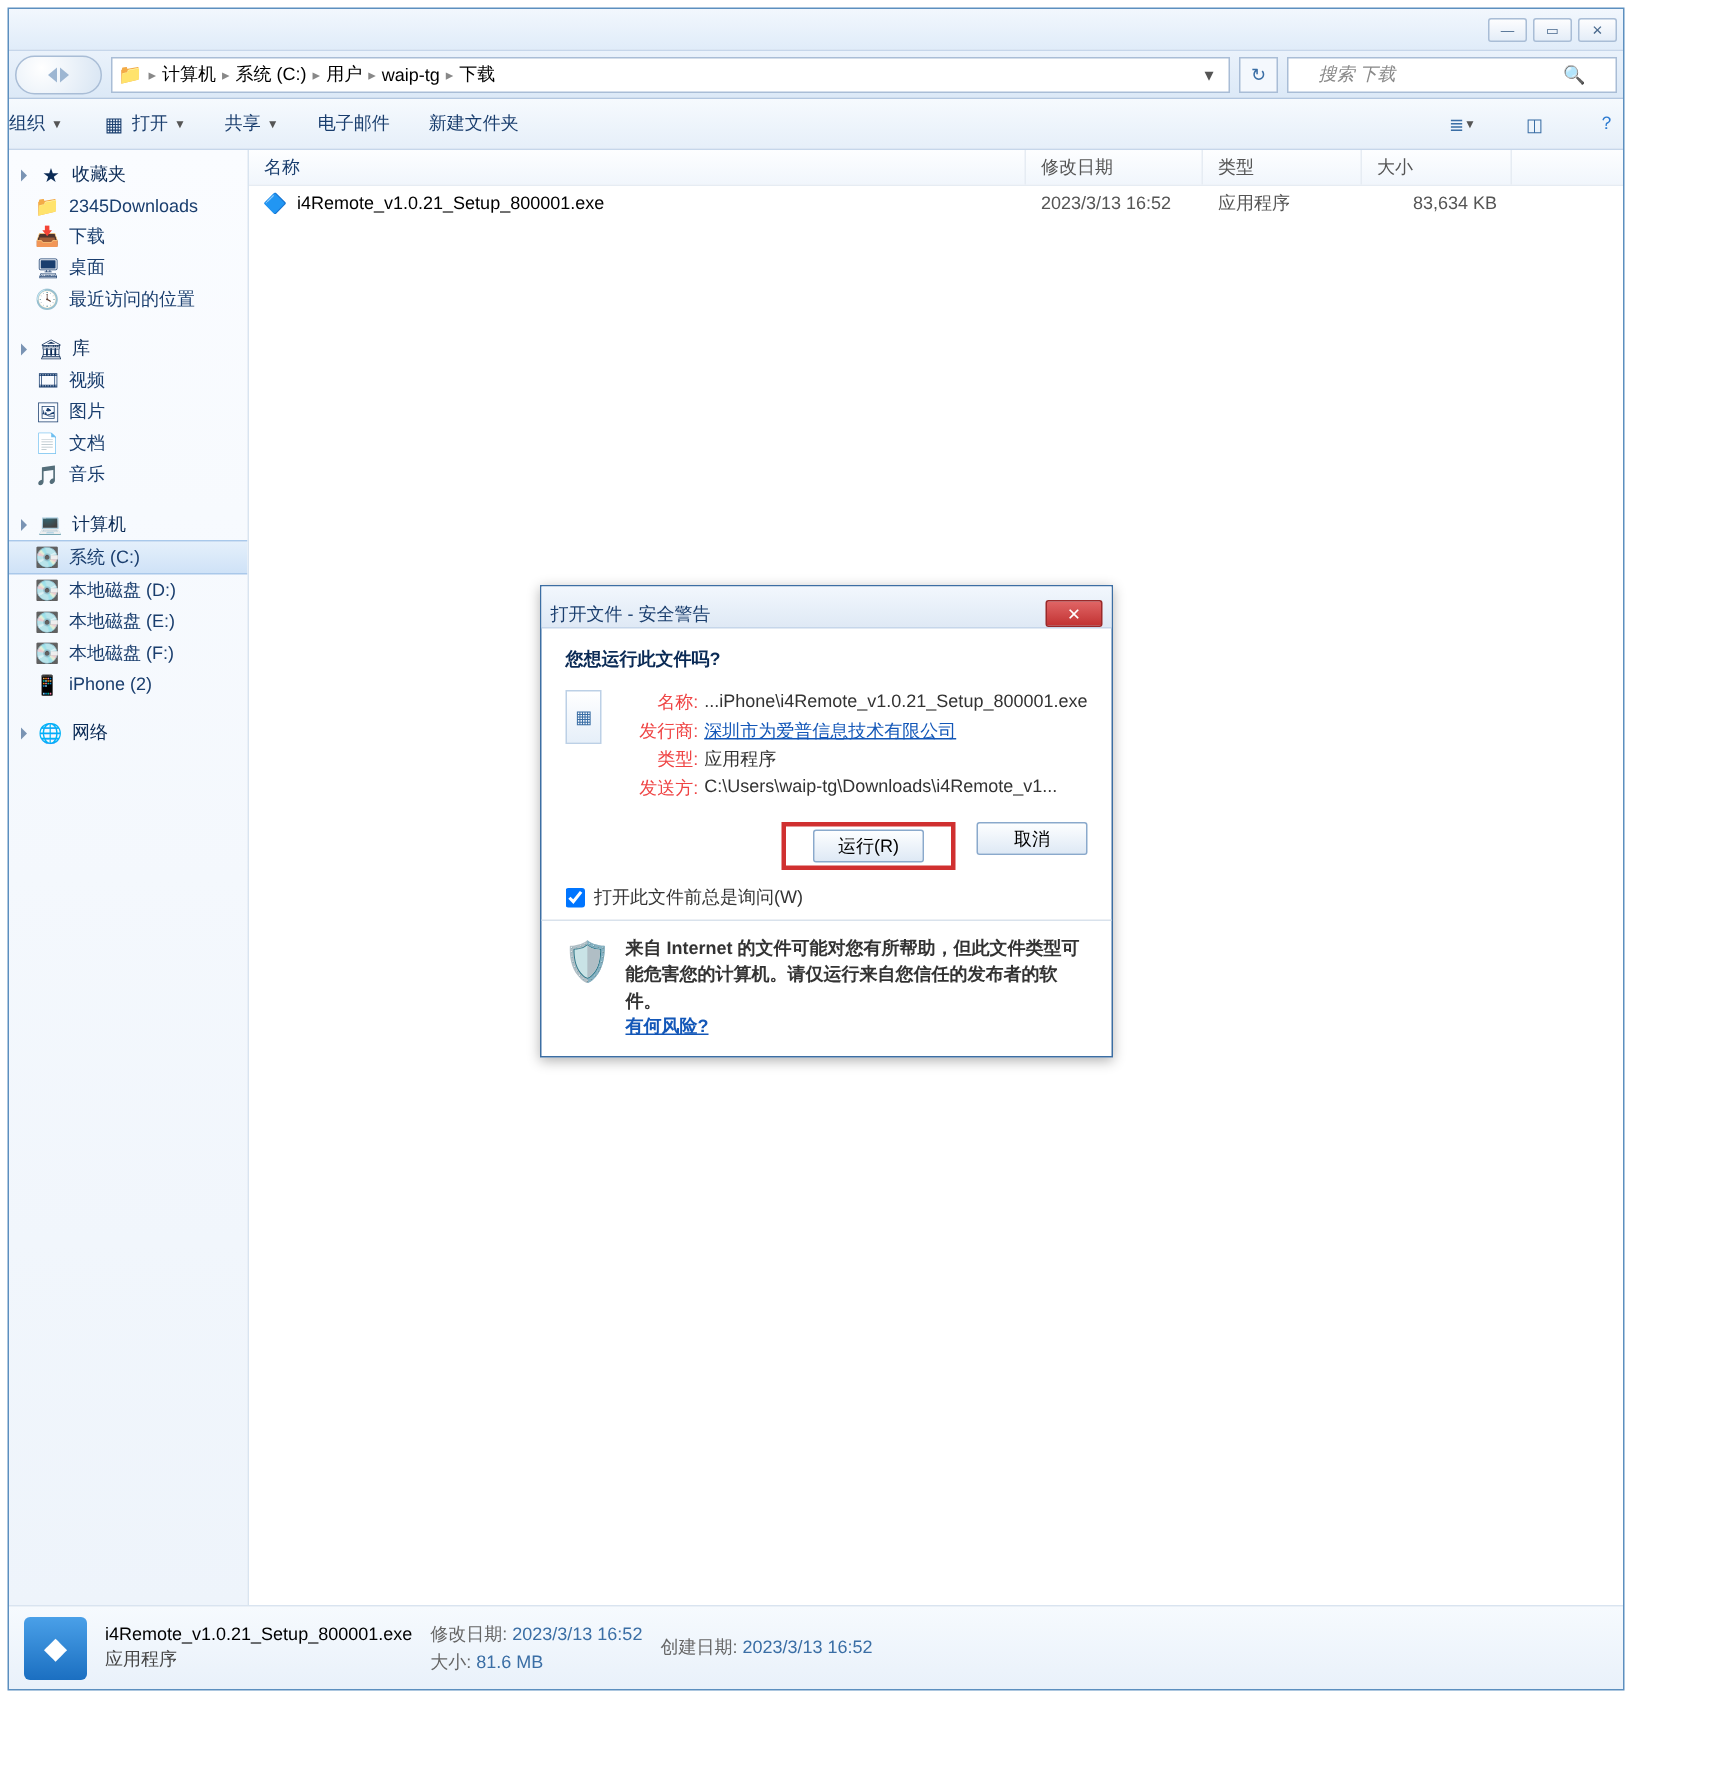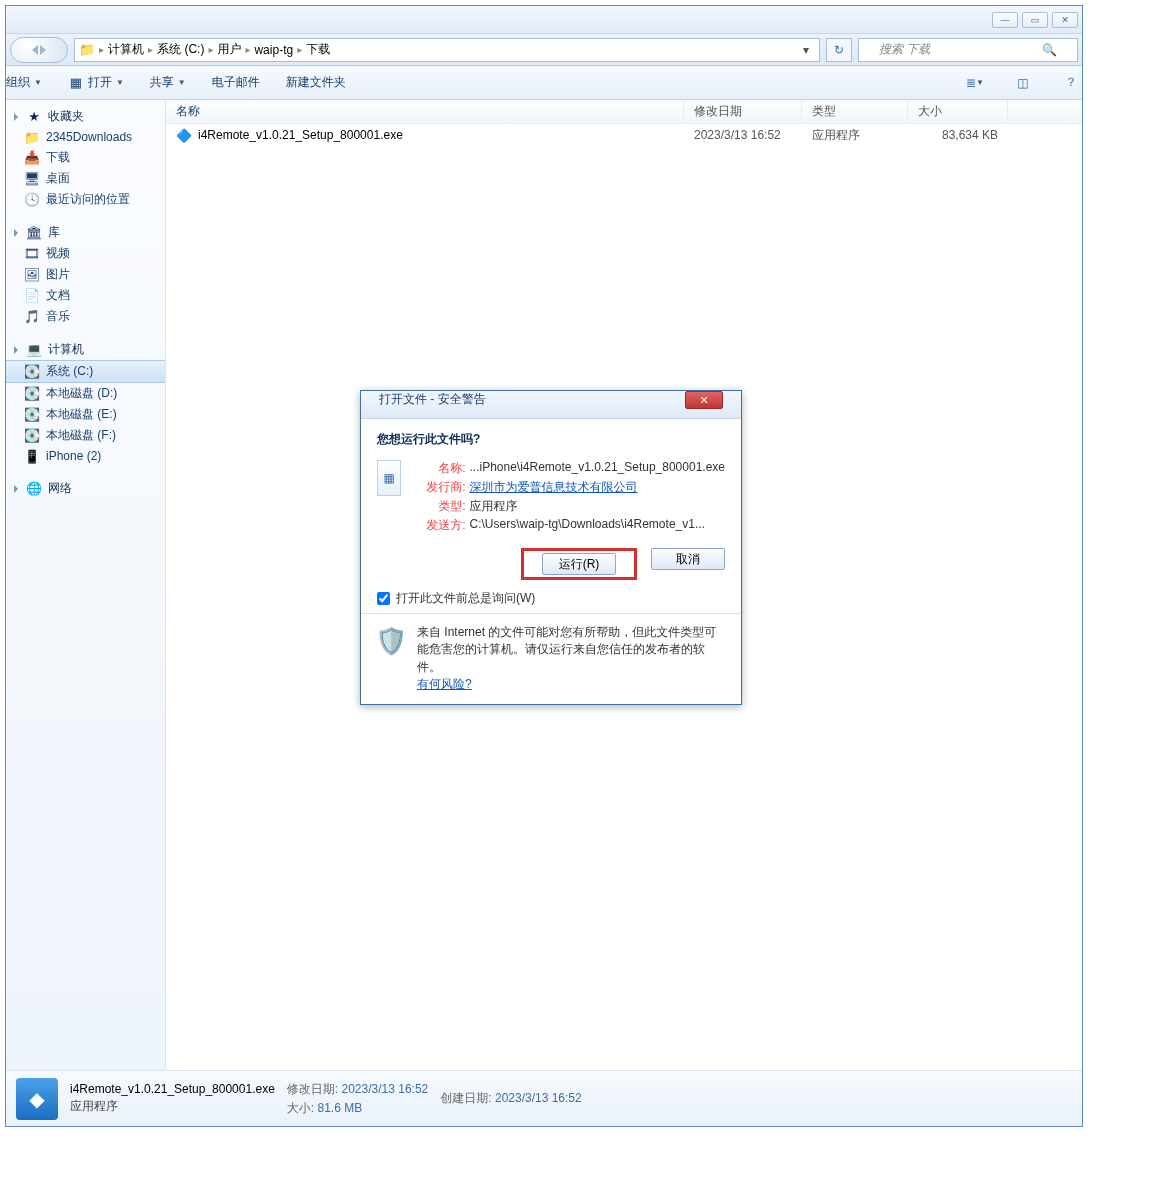--- a/index.html
+++ b/index.html
@@ -143,21 +143,21 @@
     left:354px; top:384px;
     width:382px;
     border:1px solid #3c6ea3;
     box-shadow:0 2px 8px rgba(0,0,0,0.3);
     background:#fff;
     font-size:12px;
   }
   .dlg-title{
     height:28px;background:linear-gradient(#f2f7fd,#dfe9f5);
     border-bottom:1px solid #c6d6ea;
-    display:flex;align-items:flex-start;padding:0 18px;color:#1a3e6e;
+    display:flex;align-items:flex-end;padding:0 6px;color:#1a3e6e;
   }
   .dlg-title .closebtn{
     margin-left:auto;width:38px;height:18px;
     background:linear-gradient(#e06565,#c23333);
     border:1px solid #9a2929;border-radius:2px;
     color:#fff;display:flex;align-items:center;justify-content:center;font-size:11px;
   }
   .dlg-body{padding:12px 16px 10px 16px;}
   .dlg-q{font-weight:bold;color:#0a2a55;margin-bottom:12px;}
   .dlg-info{display:flex;gap:12px;margin-bottom:14px;}
@@ -171,21 +171,21 @@
     min-width:74px;height:22px;
     border:1px solid #8aa9cc;background:linear-gradient(#fdfeff,#dee9f5);
     display:flex;align-items:center;justify-content:center;border-radius:2px;
   }
   .highlight-run{border:3px solid #d03030;padding:2px 18px;display:inline-flex;}
   .dlg-check{display:flex;align-items:center;gap:6px;color:#333;margin-bottom:6px;}
   .dlg-check input{margin:0;}
   .dlg-sep{height:1px;background:#d9e2ec;margin:6px -16px 10px -16px;}
   .dlg-warn{display:flex;gap:10px;align-items:flex-start;color:#333;}
   .dlg-warn .shield{width:30px;height:34px;display:flex;align-items:center;justify-content:center;font-size:26px;}
-  .dlg-warn .wt{line-height:1.45;}
+  .dlg-warn .wt{line-height:1.45;font-weight:bold;}
   .dlg-warn .wlnk{color:#1357b8;text-decoration:underline;cursor:pointer;}
   .folder-ico{font-size:13px;}
   a.crumb{color:#000;text-decoration:none;}
 </style>
 </head>
 <body>
 
 <div class="window">
 
   <div class="titlebar">

